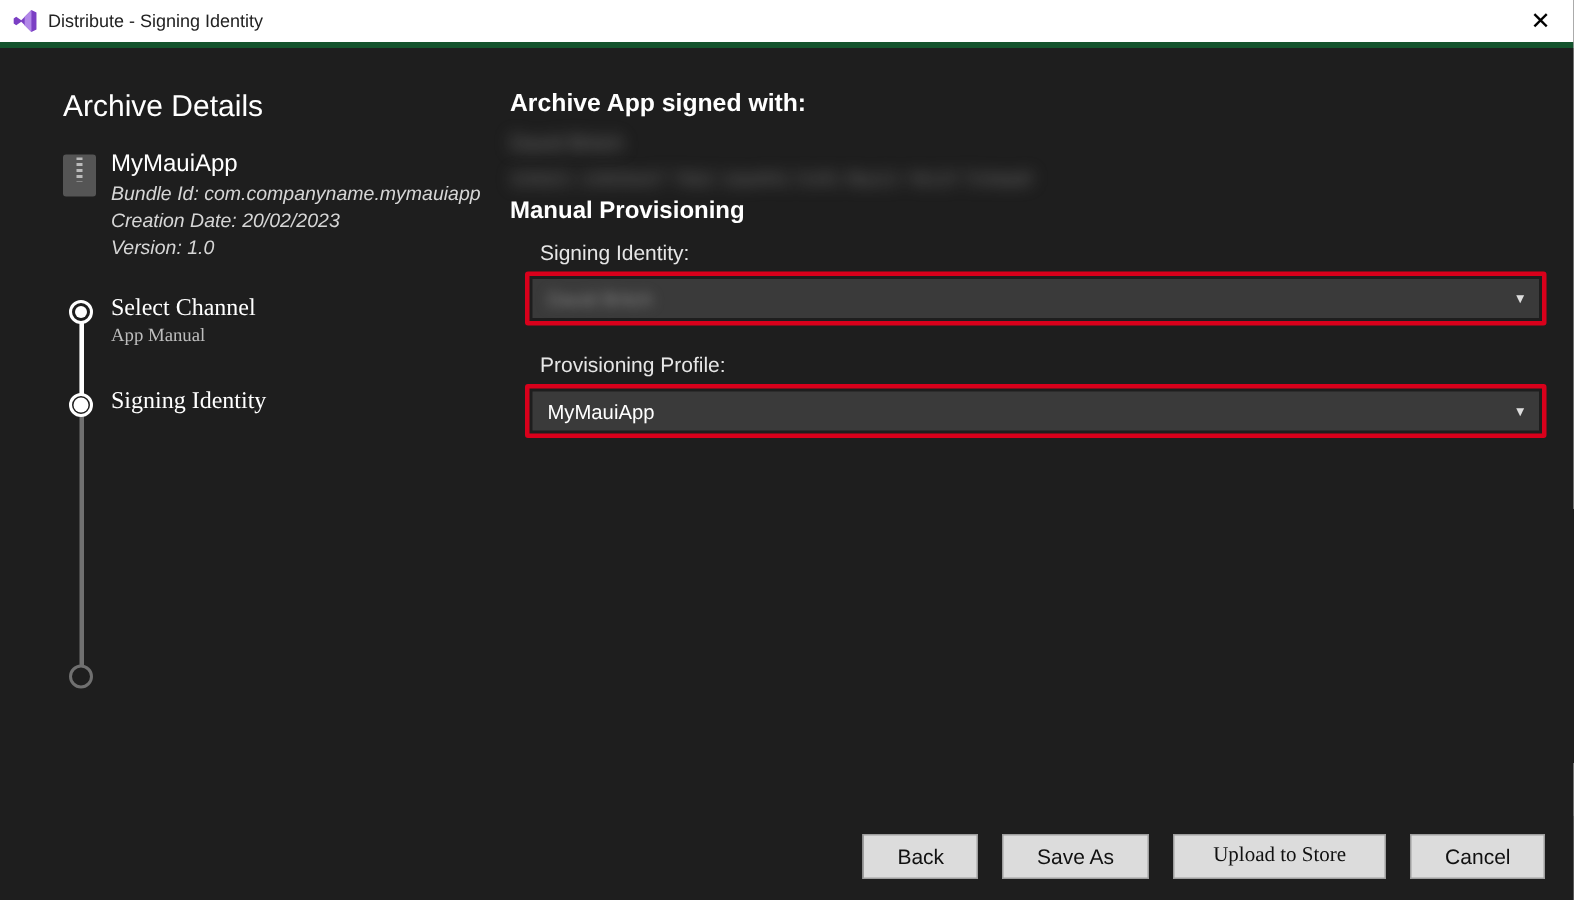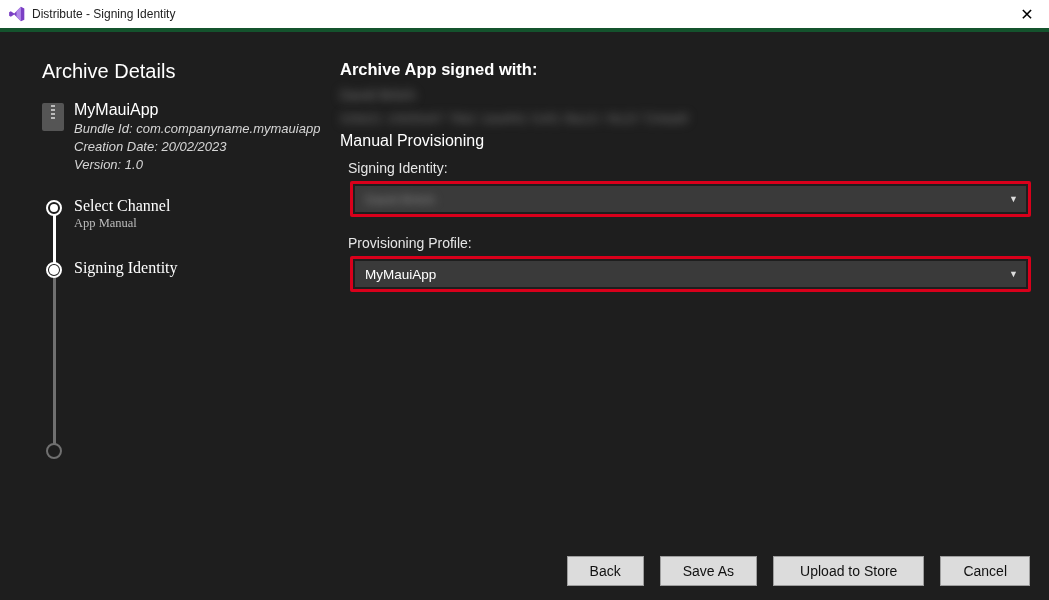--- a/index.html
+++ b/index.html
@@ -128,22 +128,22 @@
 }
 .section-title { font-size: 16.5px; font-weight: 600; color: #fff; margin-bottom: 6px; }
 .blurred {
   filter: blur(5px);
   color: #777;
   margin-bottom: 4px;
   font-size: 14px;
   line-height: 1.5;
 }
 .blurred.two { font-size: 12px; letter-spacing: 0.5px; }
-.subsection { font-size: 16px; font-weight: 400; color: #fff; margin-bottom: 10px; }
-.field-label { font-size: 14px; color: #e6e6e6; margin-left: 8px; margin-bottom: 5px; }
+.subsection { font-size: 16px; font-weight: 700; color: #fff; margin-bottom: 10px; }
+.field-label { font-size: 14px; color: #e6e6e6; margin-left: 20px; margin-bottom: 5px; }
 .combo-wrap {
   margin-left: 10px;
   margin-right: 0;
   margin-bottom: 18px;
   border: 3px solid #d9001b;
   padding: 2px;
   border-radius: 2px;
 }
 .combo {
   background: #3a3a3a;
@@ -181,21 +181,21 @@
 .btn {
   background: #dcdcdc;
   color: #111;
   border: 1px solid #9e9e9e;
   min-width: 70px;
   padding: 6px 22px;
   font-size: 14px;
   cursor: pointer;
   font-family: inherit;
 }
-.btn.wide { padding: 6px 26px; }
+.btn.wide { padding: 6px 26px; font-family: Liberation Serif, serif; }
 </style>
 </head>
 <body>
 
 <div class="window">
 
   <div class="titlebar">
     <span class="vs-icon">
       <svg viewBox="0 0 32 32" width="18" height="18">
         <path fill="#7b3fc4" d="M23 3 L29 6 L29 26 L23 29 L11 17 L5 21 L2 19 L2 13 L5 11 L11 15 Z"></path>

